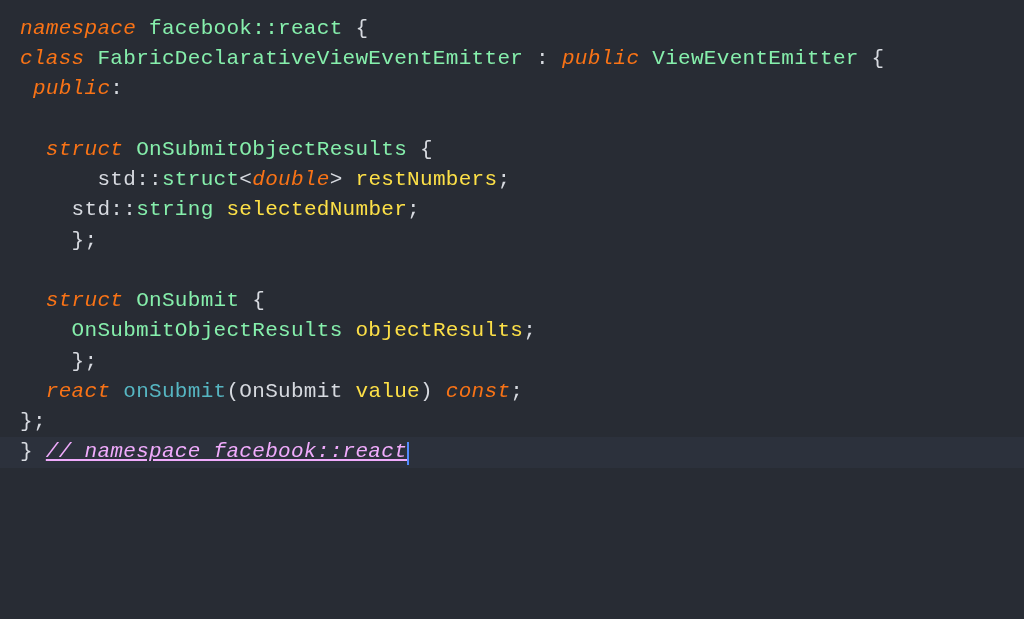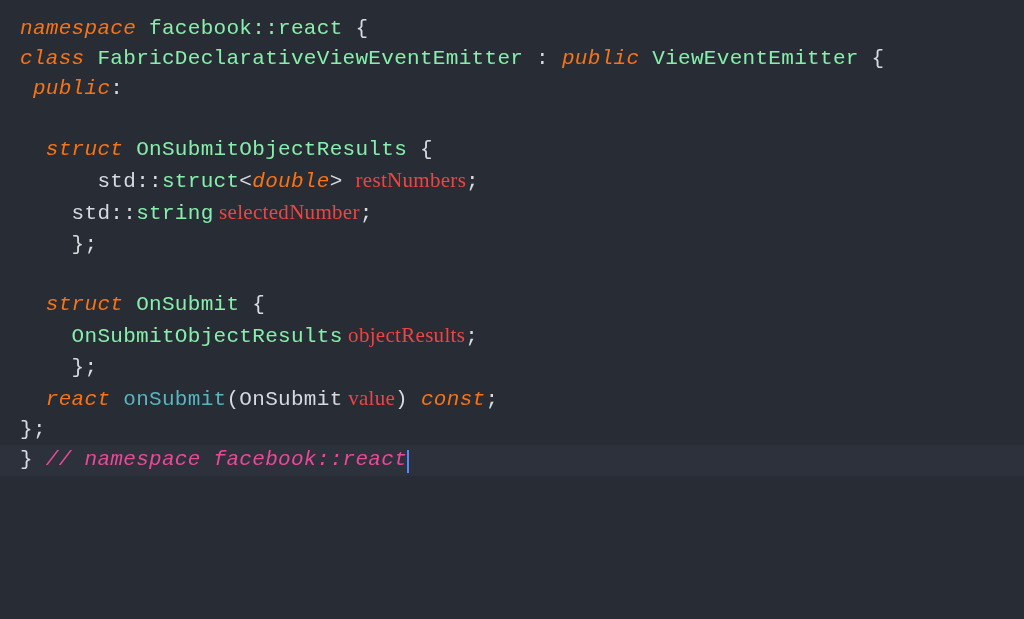--- a/index.html
+++ b/index.html
@@ -20,24 +20,24 @@
     font-weight: 500;
     letter-spacing: 0.3px;
   }
   .code-line {
     white-space: pre;
     padding-left: 20px;
   }
   .kw-pink { color: #f97316; font-style: italic; }
   .type-blue { color: #86efac; }
   .fn-teal { color: #56b6c2; }
-  .member { color: #ef4444; font-family: Liberation Serif, serif; }
+  .member { color: #fde047; }
   .punct { color: #d7dae0; }
   .scope { color: #d7dae0; }
-  .comment { color: #ec4899; font-style: italic; }
+  .comment { color: #f0abfc; font-style: italic; text-decoration: underline; }
   .highlight-line {
     background: #2c313c;
     display: block;
   }
   .cursor {
     display: inline-block;
     width: 2px;
     height: 23px;
     background: #528bff;
     vertical-align: text-bottom;

